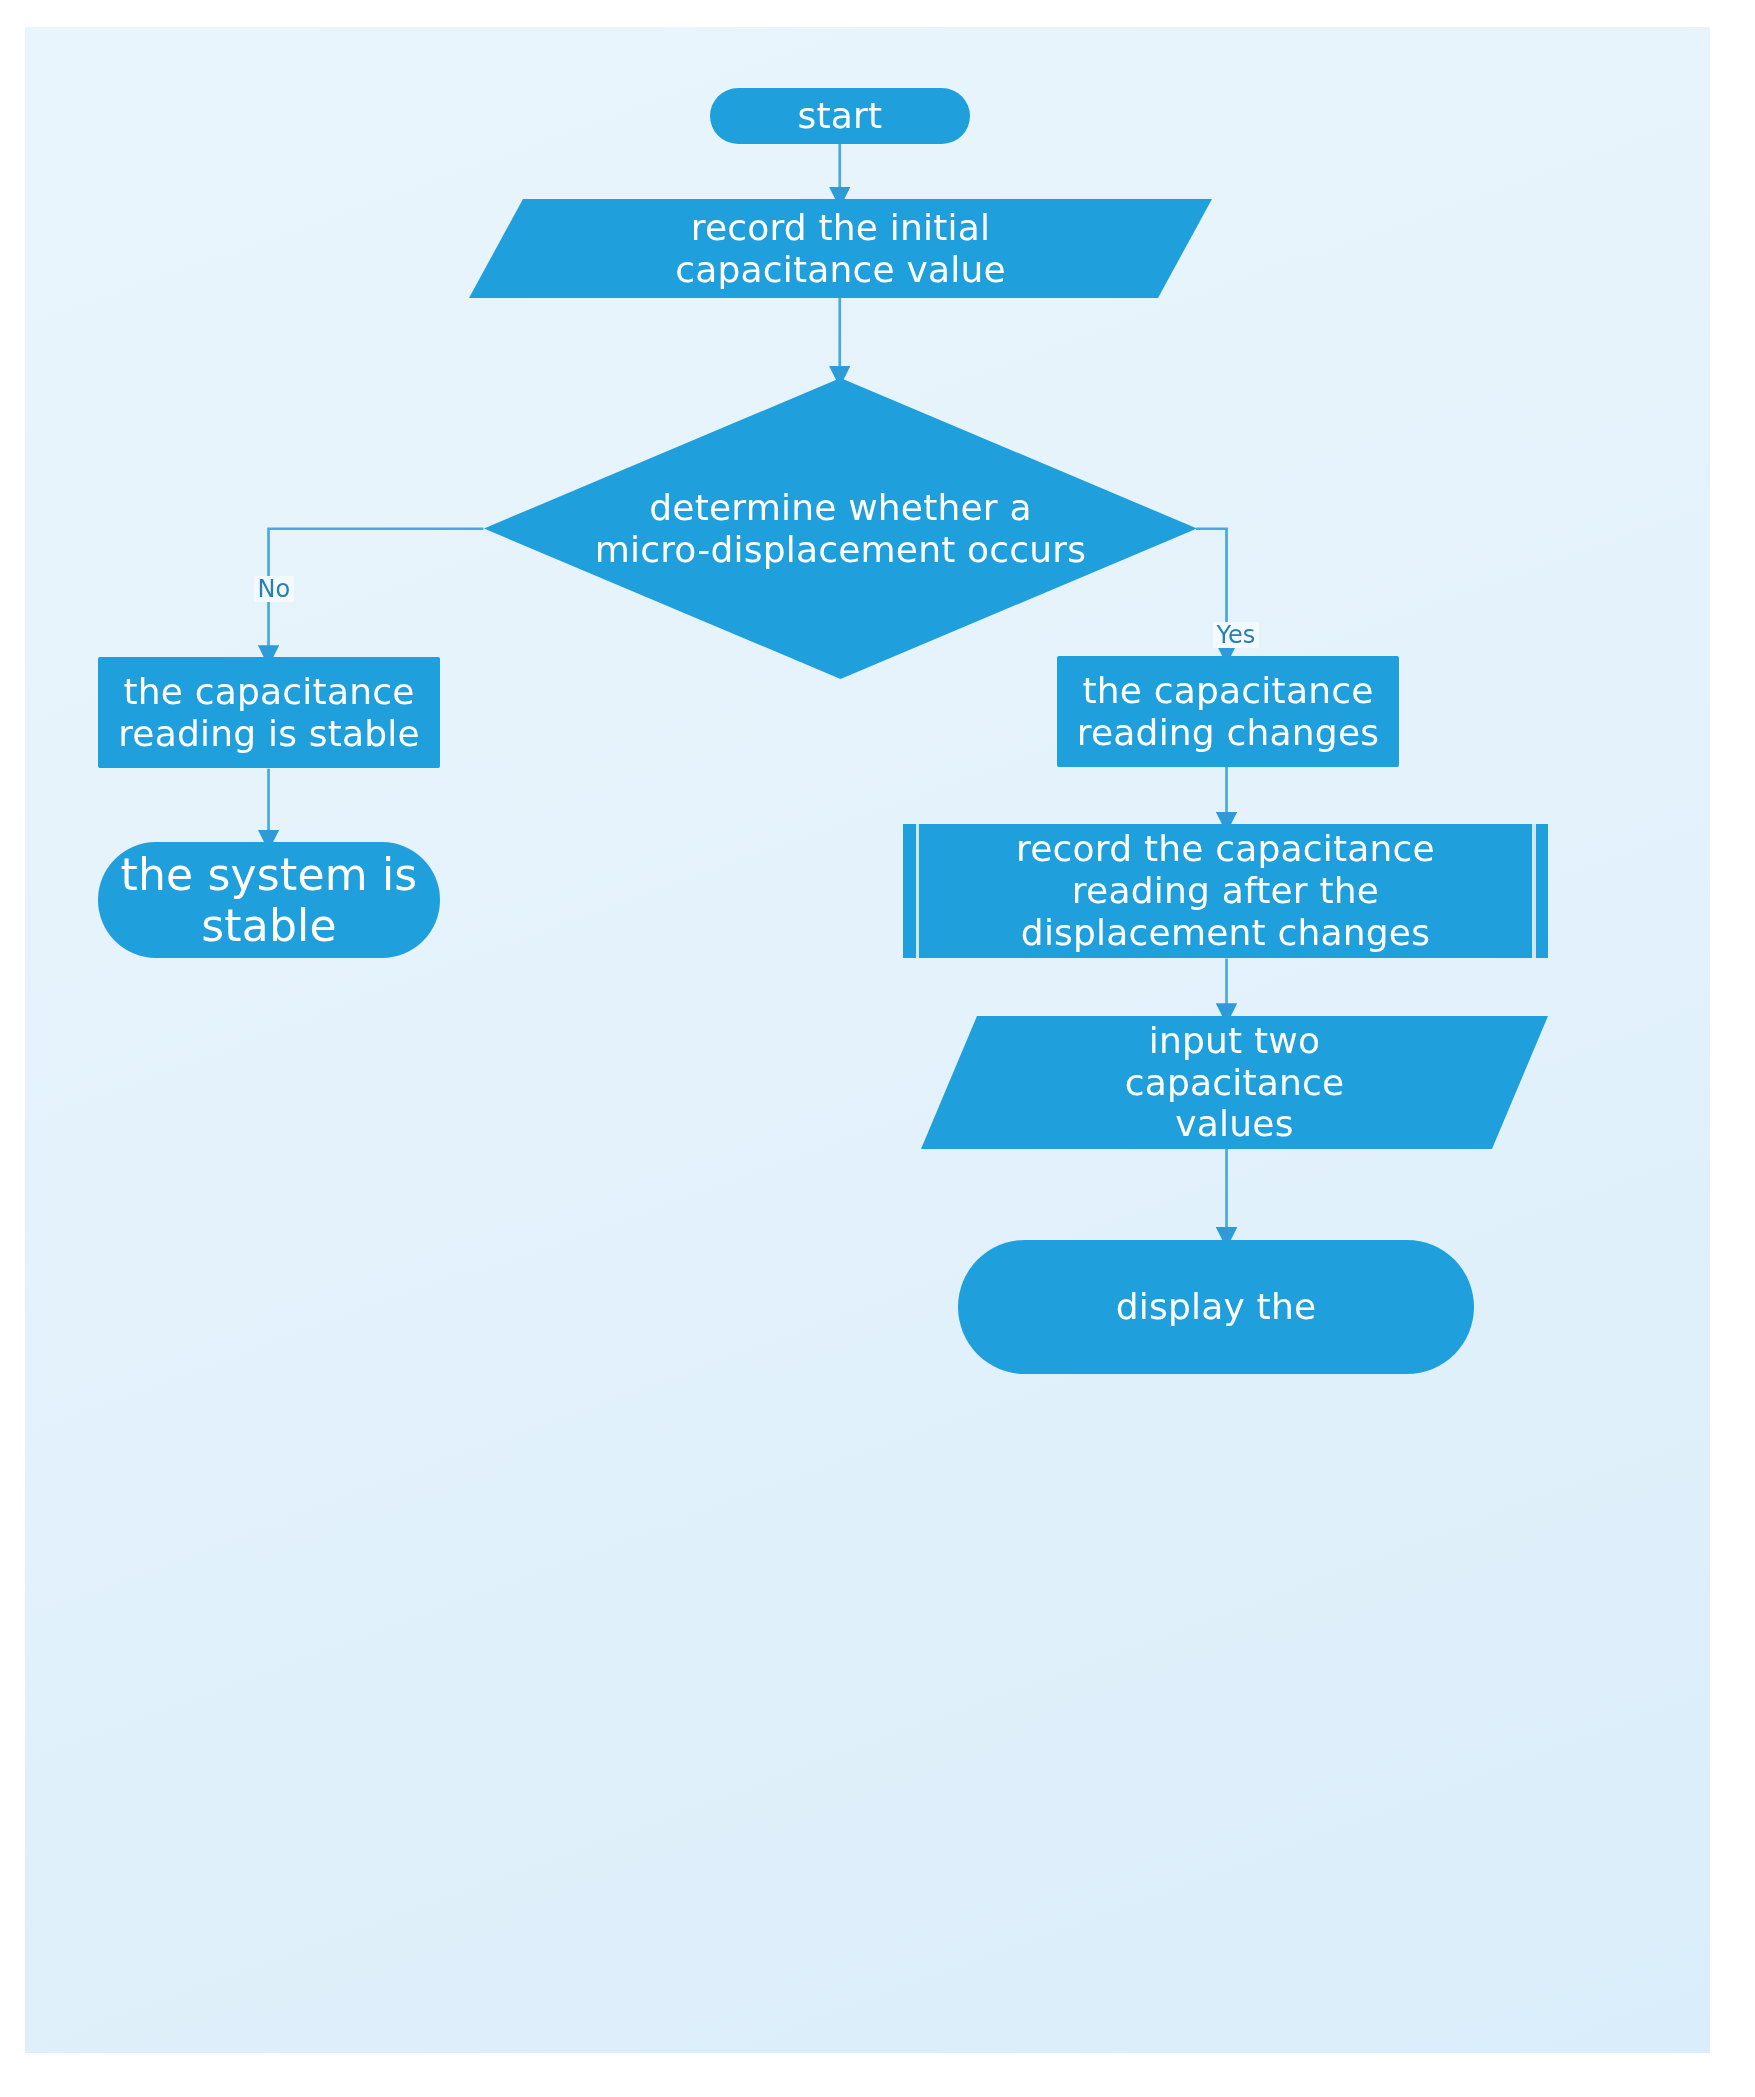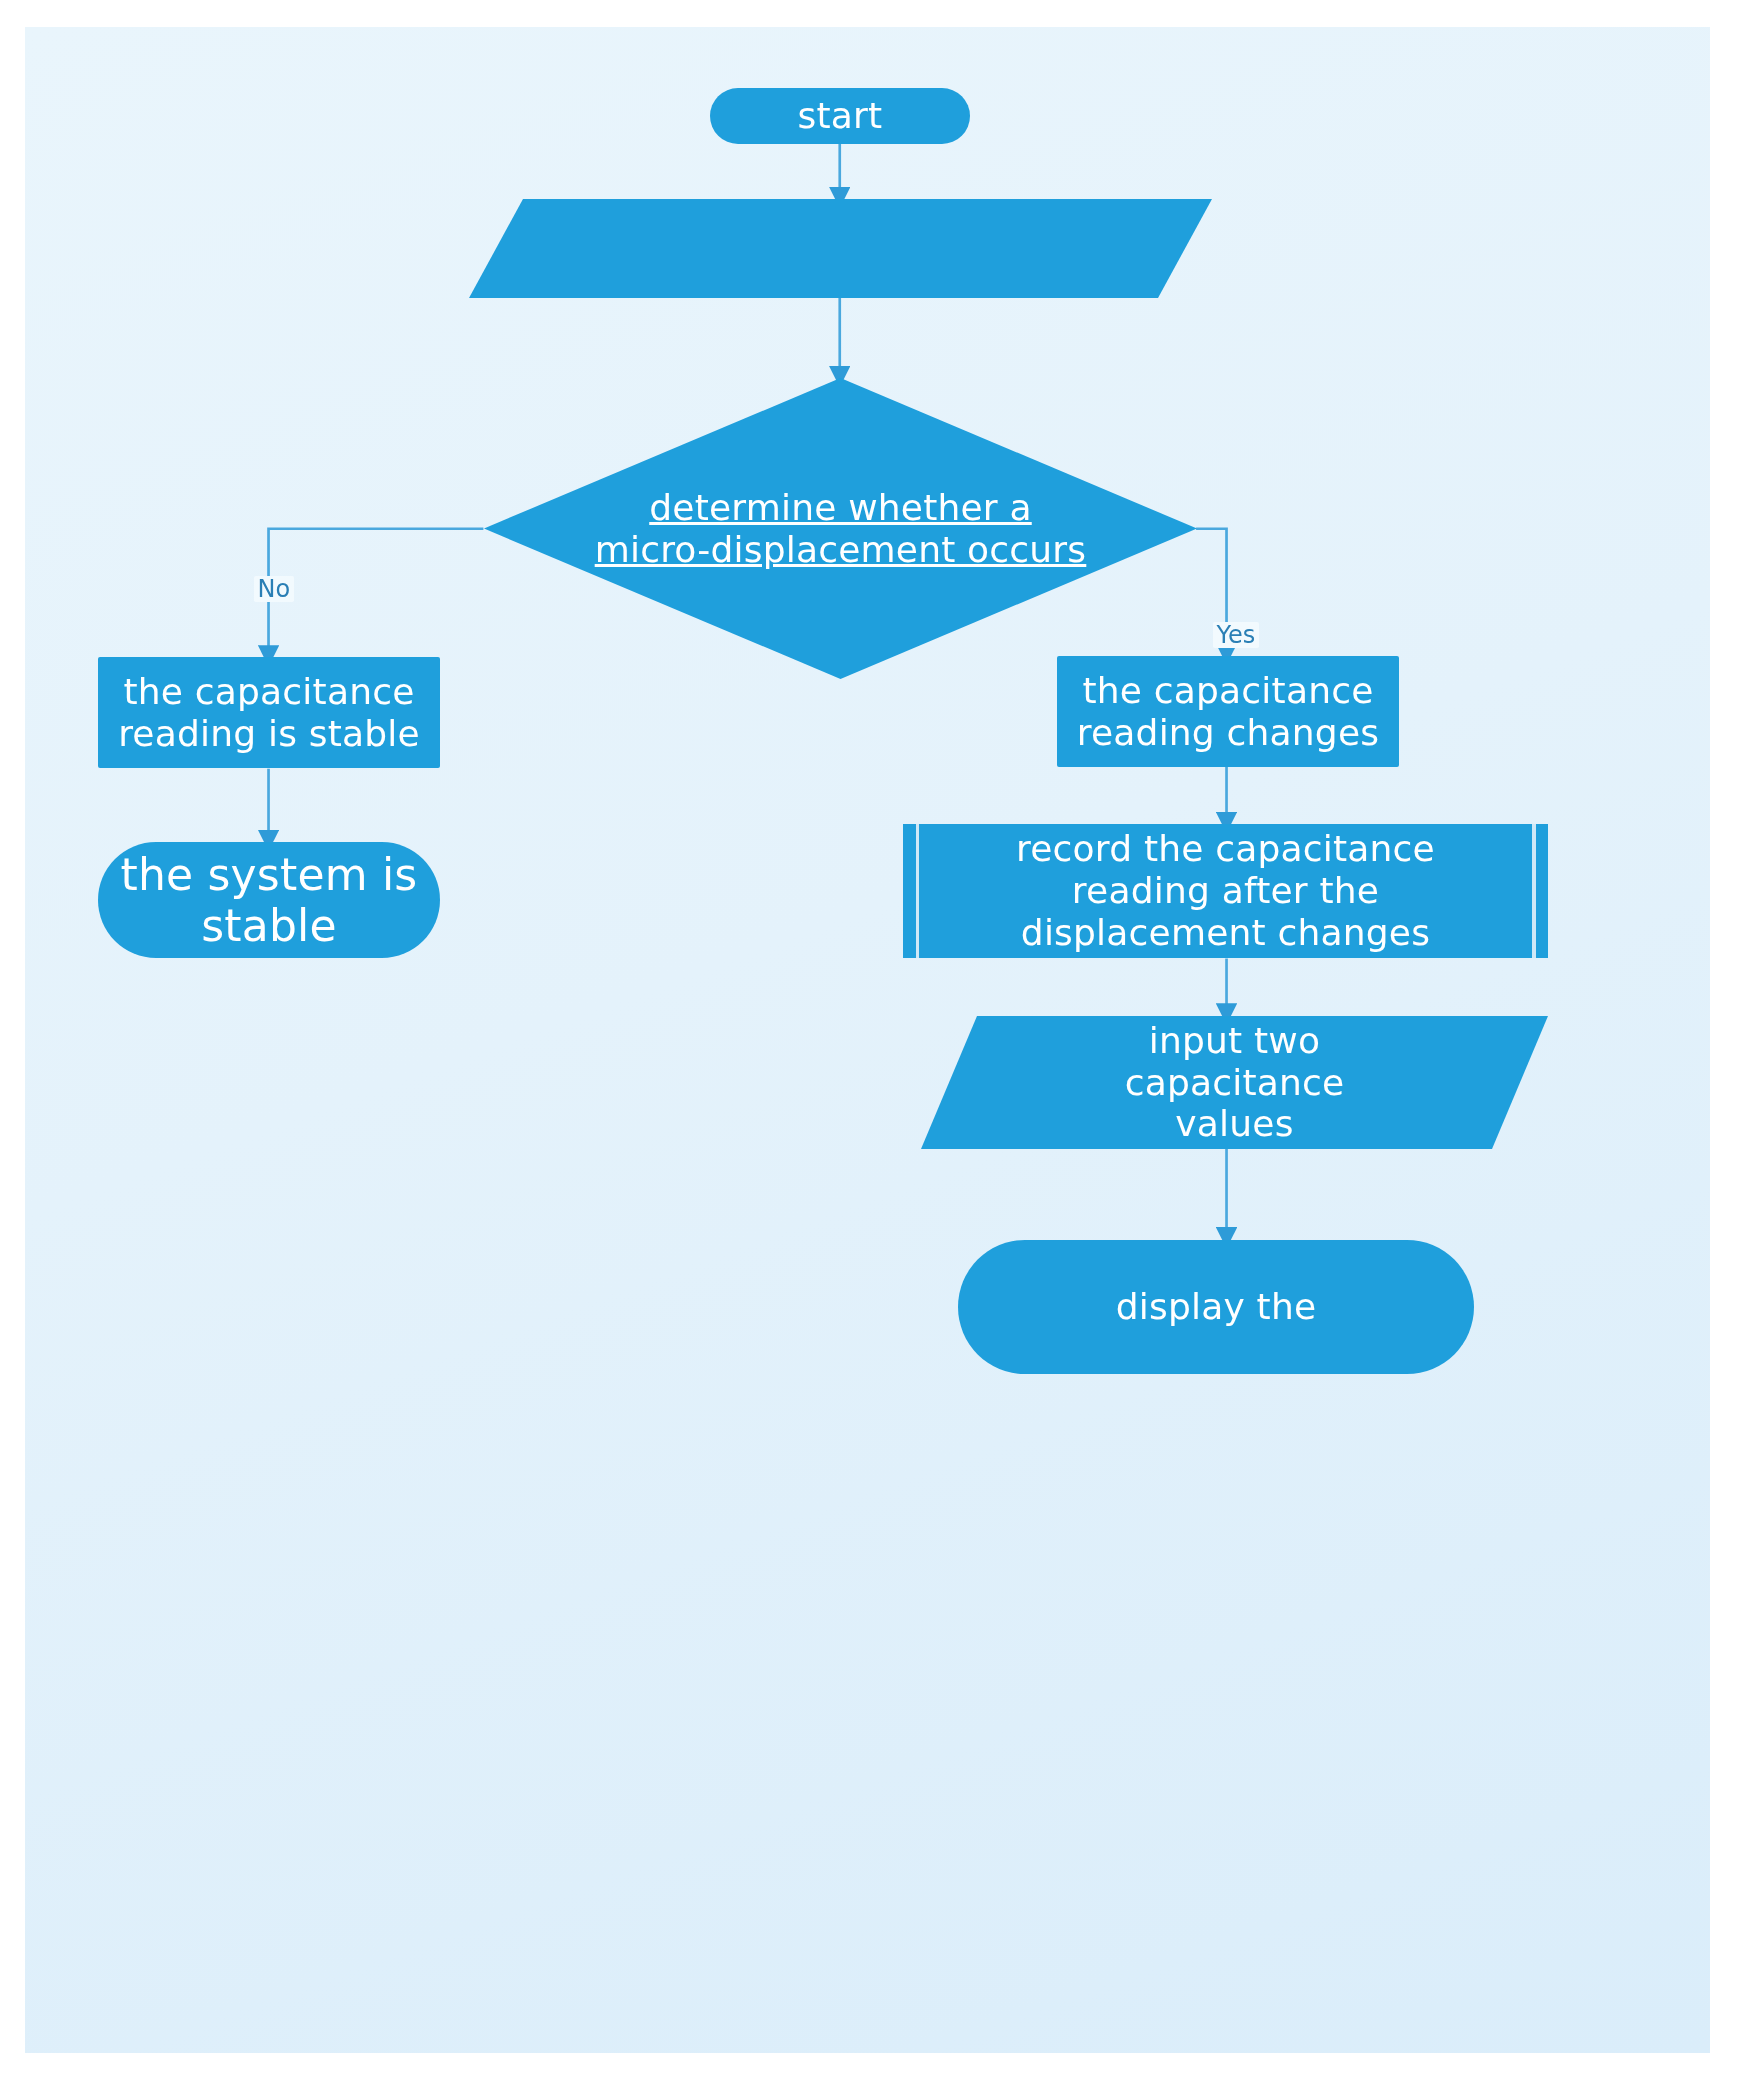--- a/index.html
+++ b/index.html
@@ -66,21 +66,21 @@
   .parallelogram .lbl { position: relative; z-index: 1; }
 
   .diamond { background: transparent; }
   .diamond .dmbody {
     position: absolute;
     inset: 0;
     background: #1f9fdc;
     clip-path: polygon(50% 0%, 100% 50%, 50% 100%, 0% 50%);
     z-index: 0;
   }
-  .diamond .lbl { position: relative; z-index: 1; text-decoration: underline; }
+  .diamond .lbl { position: relative; z-index: 1; }
 
   
   .predef { background: #1f9fdc; }
   .predef .bar {
     position: absolute;
     top: 0;
     bottom: 0;
     width: 3.6px;
     background: #cfe8f7;
     z-index: 1;
@@ -144,20 +144,24 @@
     <div class="edge-label" style="left:229px; top:549px;">No</div>
 
     <div class="edge-label" style="left:1188px; top:595px;">Yes</div>
 
     <div class="node terminal fill" style="left:685px; top:61px; width:260px; height:56px; font-size:36px;">
       <span class="lbl">start</span>
     </div>
 
     <div class="node parallelogram" style="left:444px; top:172px; width:743px; height:99px; font-size:36px; --sk:54px;">
       <span class="pgbody"></span>
+      <span class="lbl">
+        <span>record the initial</span><br>
+        <span>capacitance value</span>
+      </span>
     </div>
 
     <div class="node diamond" style="left:459px; top:351px; width:713px; height:301px; font-size:36px;">
       <span class="dmbody"></span>
       <span class="lbl">
         <span>determine whether a</span><br>
         <span>micro-displacement occurs</span>
       </span>
     </div>
 

